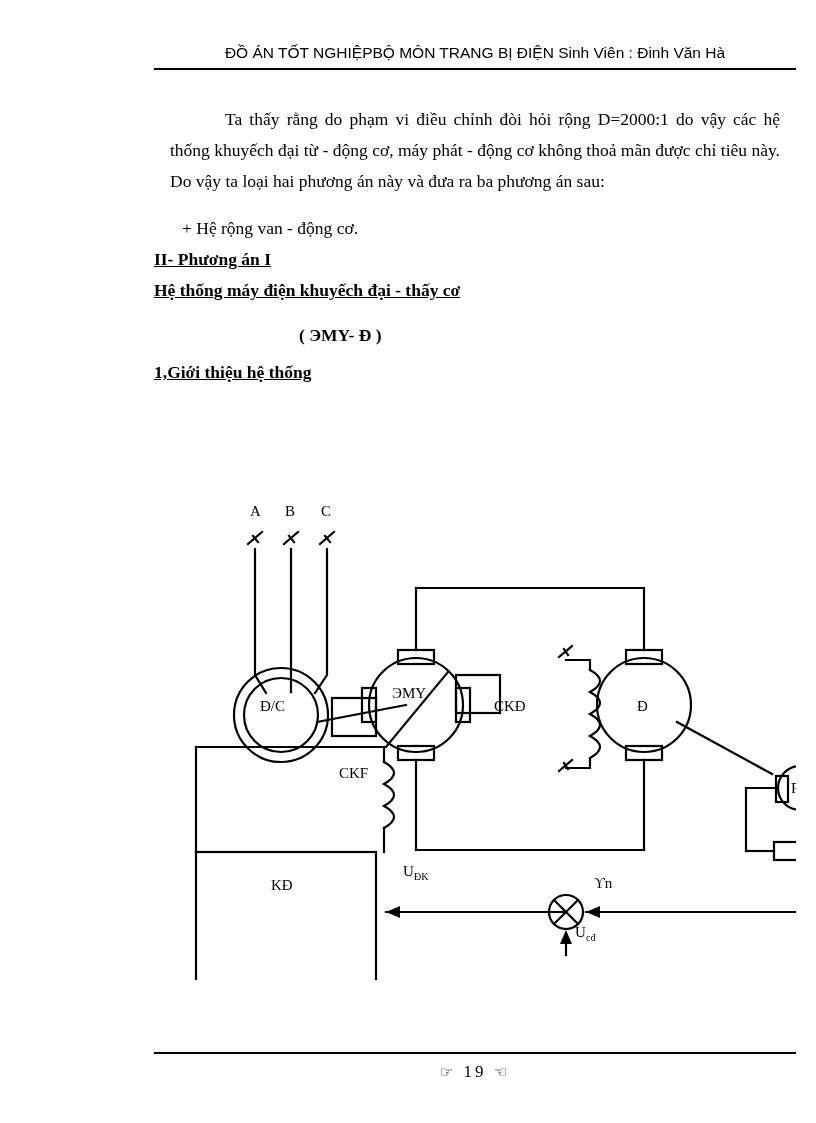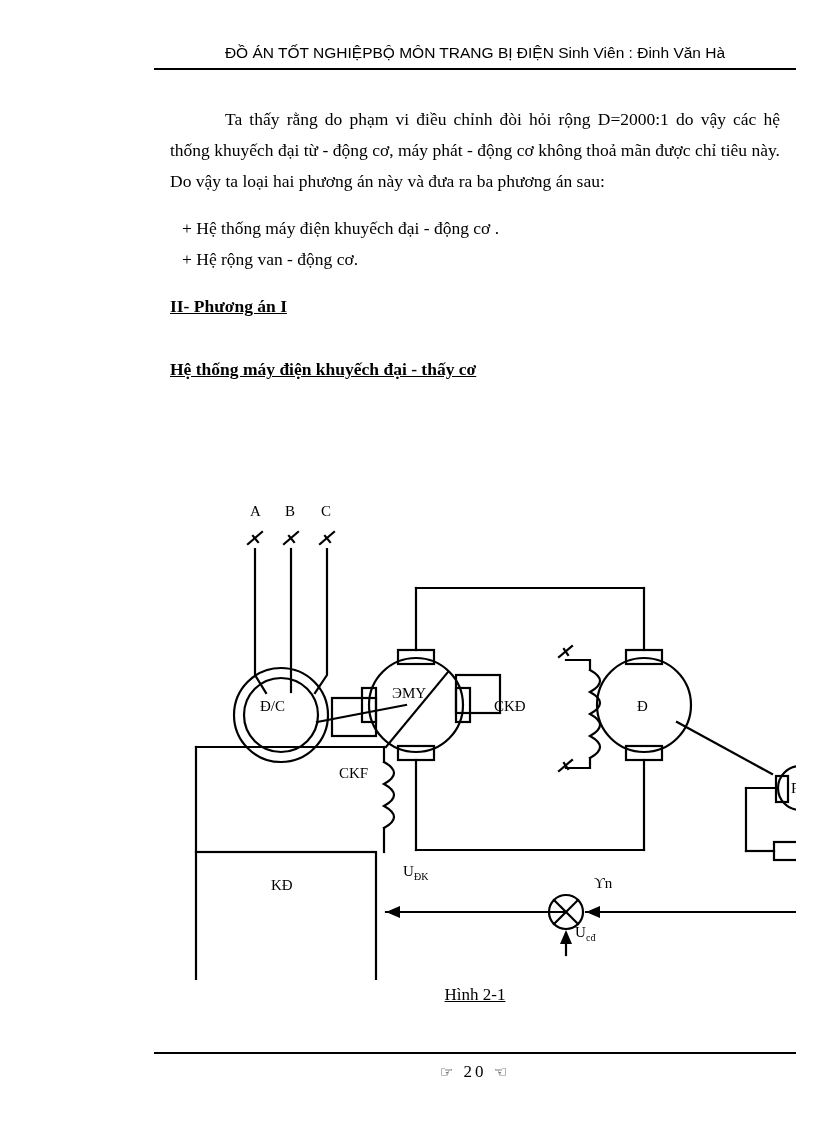--- a/index.html
+++ b/index.html
@@ -60,21 +60,21 @@
     text-indent: 55px;
   }
   .bullet {
     margin: 0;
     font-size: 17.5px;
     line-height: 31px;
     padding-left: 28px;
   }
 
   h2.section {
-    margin: 16px;
+    margin: 0;
     font-size: 17.5px;
     line-height: 31px;
     font-weight: bold;
     text-decoration: underline;
     display: inline-block;
   }
   .head-line { line-height: 31px; }
 
   .centered-code {
     margin: 0;
@@ -147,31 +147,34 @@
 <div class="page">
 
   <div class="header">
     <span class="header-text">ĐỒ ÁN TỐT NGHIỆPBỘ MÔN TRANG BỊ ĐIỆN Sinh Viên  : Đinh Văn Hà</span>
   </div>
 
   <div class="content">
 
     <p class="para first">Ta thấy rằng do phạm vi điều chỉnh đòi hỏi rộng D=2000:1  do vậy các hệ thống khuyếch đại từ - động cơ, máy phát - động cơ không thoả mãn được chỉ tiêu này. Do vậy ta loại hai phương án này và đưa ra ba phương án sau:</p>
 
-    <div class="bullet">+ Hệ thống máy điện khuyếch đại - động cơ .</div>
     <div class="bullet">+ Hệ rộng van - động cơ.</div>
 
     <div class="head-line">
       <h2 class="section">II- Phương án I</h2>
     </div>
     <div class="head-line">
       <h2 class="section">Hệ thống máy điện khuyếch đại - thấy cơ</h2>
     </div>
 
-
+    <p class="centered-code">( ЭMY- Đ )</p>
+
+    <div class="head-line">
+      <h2 class="section">1,Giới thiệu hệ thống</h2>
+    </div>
   </div>
 
   <div class="diagram-wrap">
     <svg class="diagram-svg" width="642" height="480" viewBox="0 0 642 480">
       <g fill="none" stroke="#000" stroke-width="2.2" stroke-linecap="square">
 
         <g>
           <path d="M 101 49 L 101 175 L 112 193"></path>
           <path d="M 94 44 L 108 32"></path>
           <path d="M 99 36 L 104 42"></path>
@@ -314,25 +317,22 @@
       <text class="dlabel" x="249" y="376">U</text>
       <text class="dlabel-sm" x="260" y="380">ĐK</text>
 
       <text class="dlabel" x="440" y="388">ϒn</text>
 
       <text class="dlabel" x="421" y="437">U</text>
       <text class="dlabel-sm" x="432" y="441">cđ</text>
     </svg>
   </div>
 
-  <div class="caption">
-    <span>Hình 2-1</span>
-  </div>
 
   <div class="footer">
     <span class="footer-inner">
       <span class="hand">☞</span>
-      <span>20</span>
+      <span>19</span>
       <span class="hand">☜</span>
     </span>
   </div>
 
 </div>
 
 </body></html>

